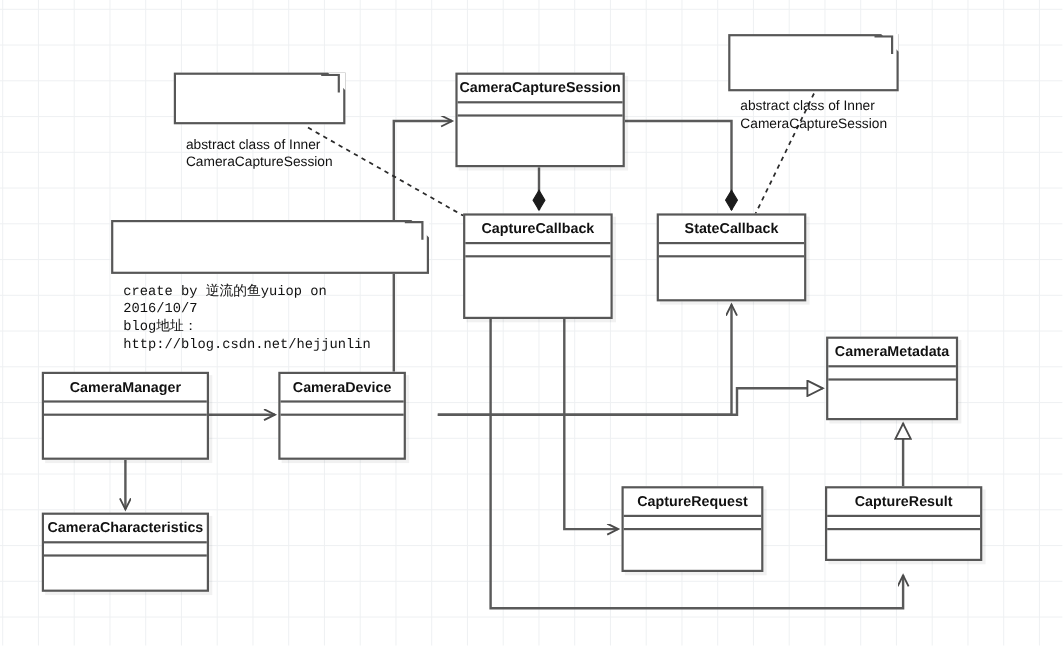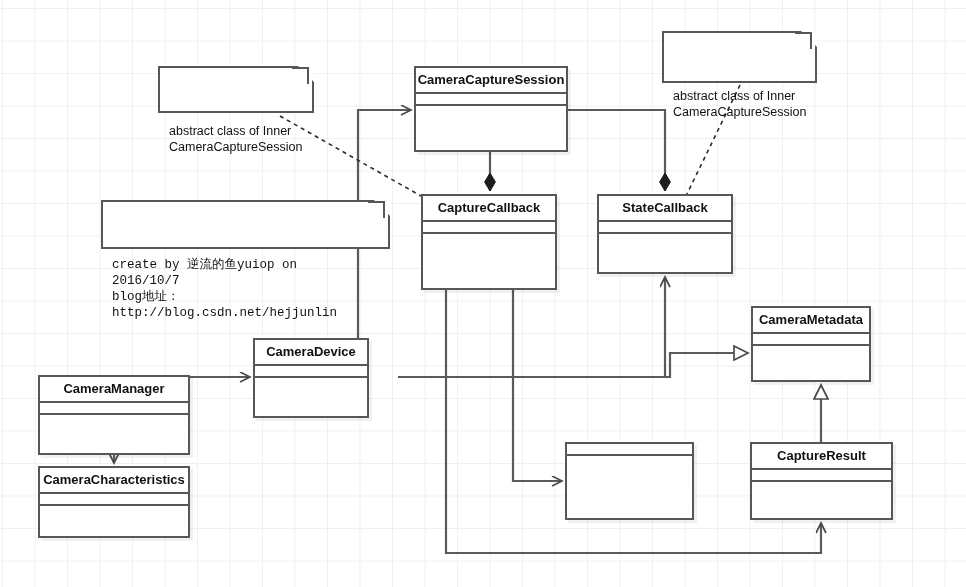--- a/index.html
+++ b/index.html
@@ -151,21 +151,21 @@
     <div class="cls-attrs"></div>
     <div class="cls-ops"></div>
   </div>
 
   <div class="uml-class" style="left:597px; top:194px; width:136px; height:80px;">
     <div class="cls-title">StateCallback</div>
     <div class="cls-attrs"></div>
     <div class="cls-ops"></div>
   </div>
 
-  <div class="uml-class" style="left:38px; top:338px; width:152px; height:80px;margin-top:37px;">
+  <div class="uml-class" style="left:38px; top:338px; width:152px; height:80px;">
     <div class="cls-title">CameraManager</div>
     <div class="cls-attrs"></div>
     <div class="cls-ops"></div>
   </div>
 
   <div class="uml-class" style="left:253px; top:338px; width:116px; height:80px;">
     <div class="cls-title">CameraDevice</div>
     <div class="cls-attrs"></div>
     <div class="cls-ops"></div>
   </div>
@@ -176,25 +176,26 @@
     <div class="cls-ops"></div>
   </div>
 
   <div class="uml-class" style="left:751px; top:306px; width:120px; height:76px;">
     <div class="cls-title">CameraMetadata</div>
     <div class="cls-attrs"></div>
     <div class="cls-ops"></div>
   </div>
 
   <div class="uml-class" style="left:565px; top:442px; width:129px; height:78px;">
-    <div class="cls-attrs"></div>
-    <div class="cls-ops"></div>
-  </div>
-
-  <div class="uml-class" style="left:750px; top:442px; width:143px; height:78px;">
+    <div class="cls-title">CaptureRequest</div>
+    <div class="cls-attrs"></div>
+    <div class="cls-ops"></div>
+  </div>
+
+  <div class="uml-class" style="left:750px; top:442px; width:143px; height:68px;">
     <div class="cls-title">CaptureResult</div>
     <div class="cls-attrs"></div>
     <div class="cls-ops"></div>
   </div>
 
   <div class="uml-note" style="left:158px; top:66px; width:156px; height:47px;">
     <span class="dog-ear"></span>
     <svg class="dog-ear-line" viewBox="0 0 22 22">
       <path d="M5,1 L5,17 L21,17" fill="none" stroke="#575757" stroke-width="2" transform="rotate(180 11 9)"></path>
     </svg>

